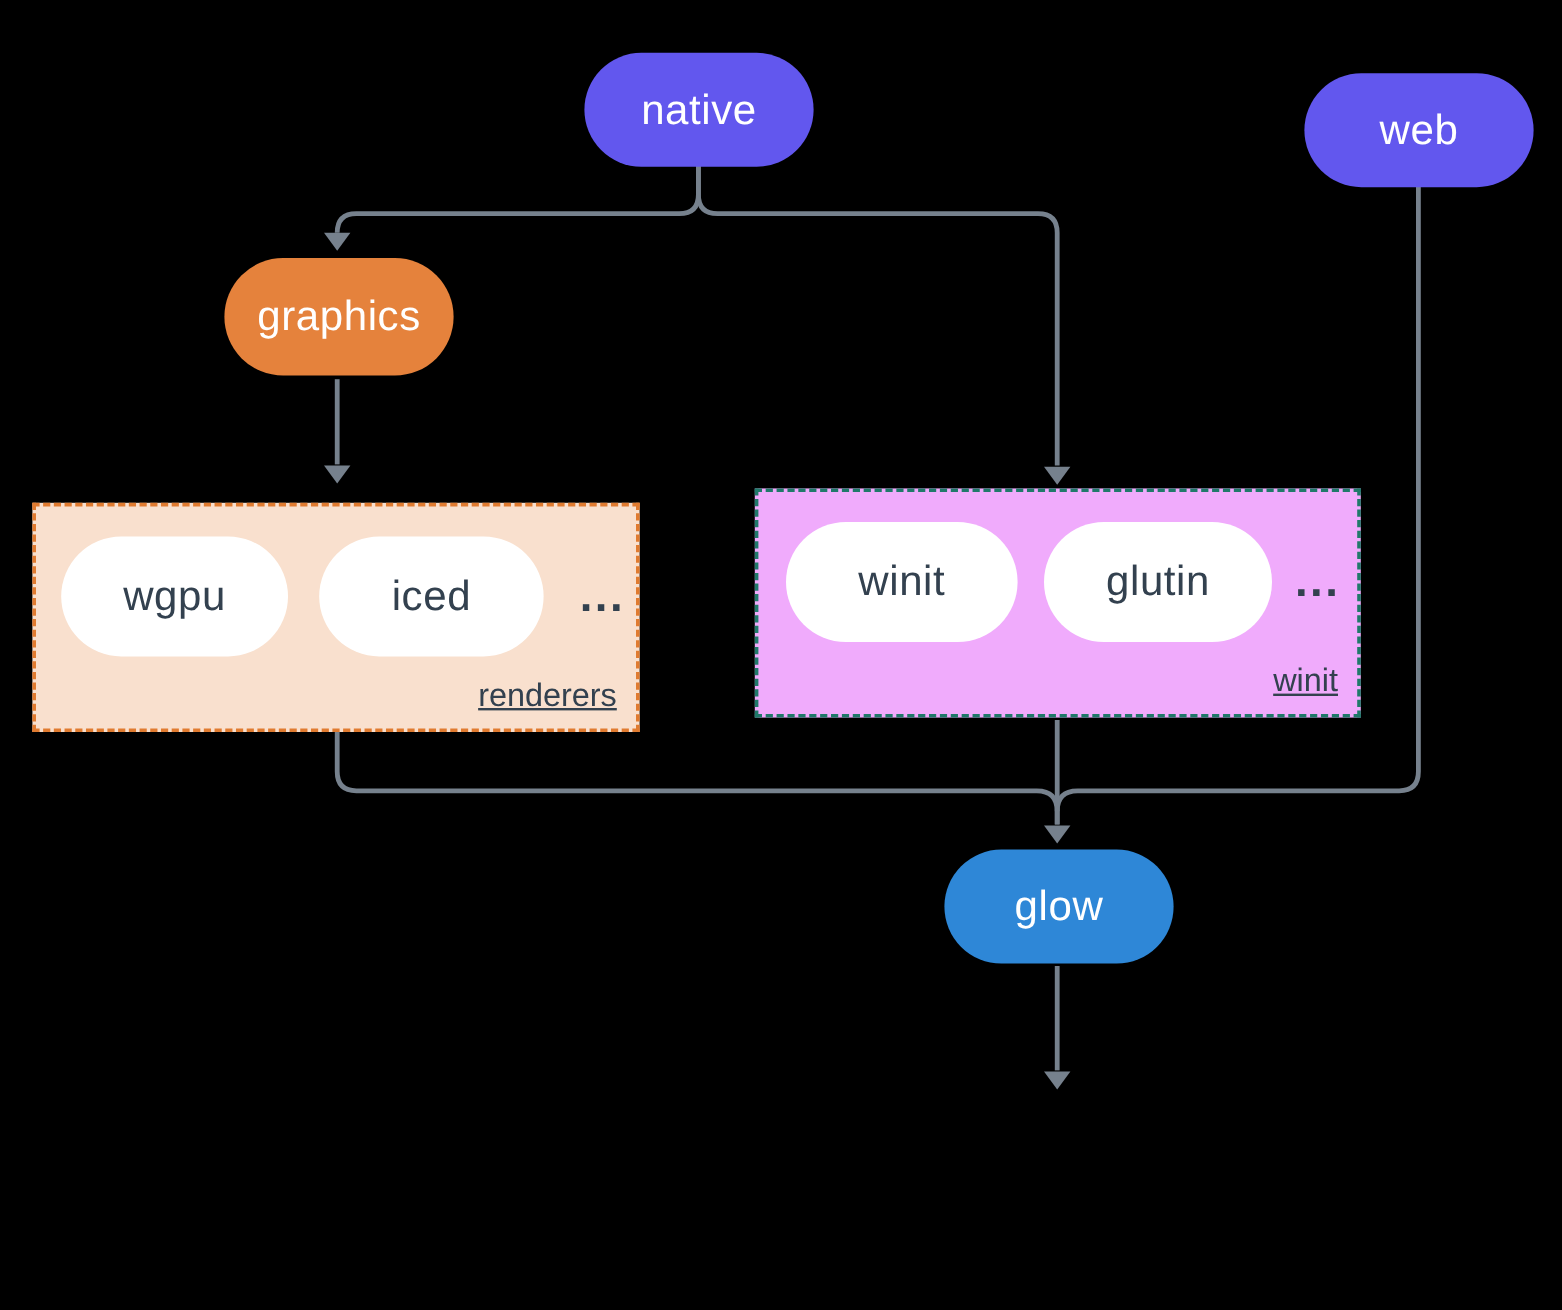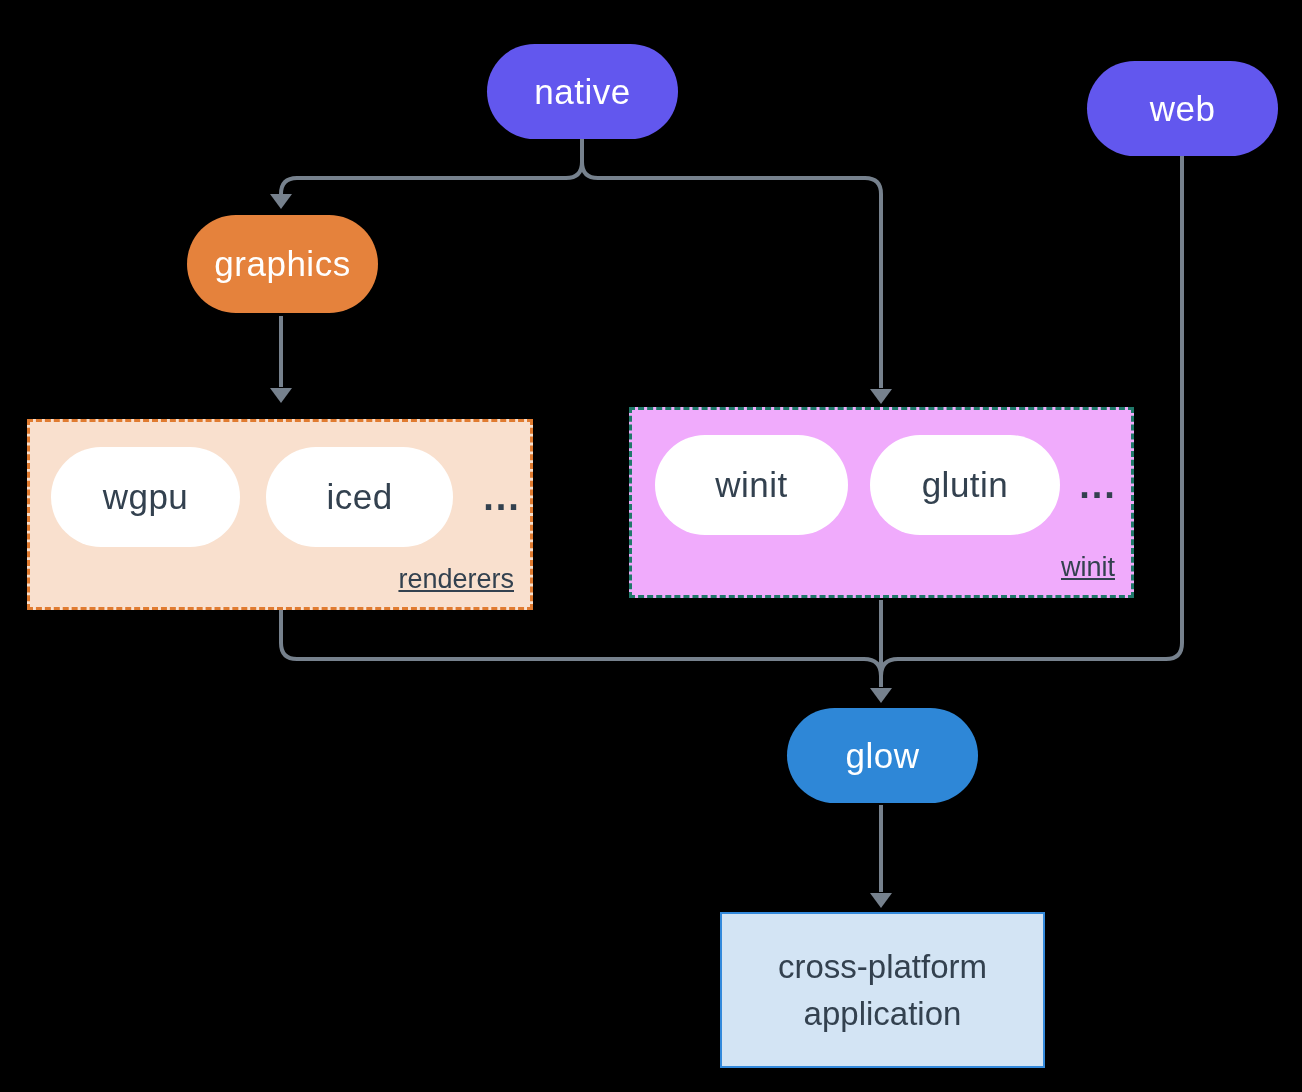--- a/index.html
+++ b/index.html
@@ -159,17 +159,14 @@
       <span>glutin</span>
     </div>
     <span class="ellipsis ell-shells">...</span>
     <span class="group-label">winit</span>
   </div>
 
   <div class="pill pill-blue node-iced">
     <span>glow</span>
   </div>
 
-  <div class="app-box">
-    <span>cross-platform application</span>
-  </div>
 
 </div>
 
 </body></html>

